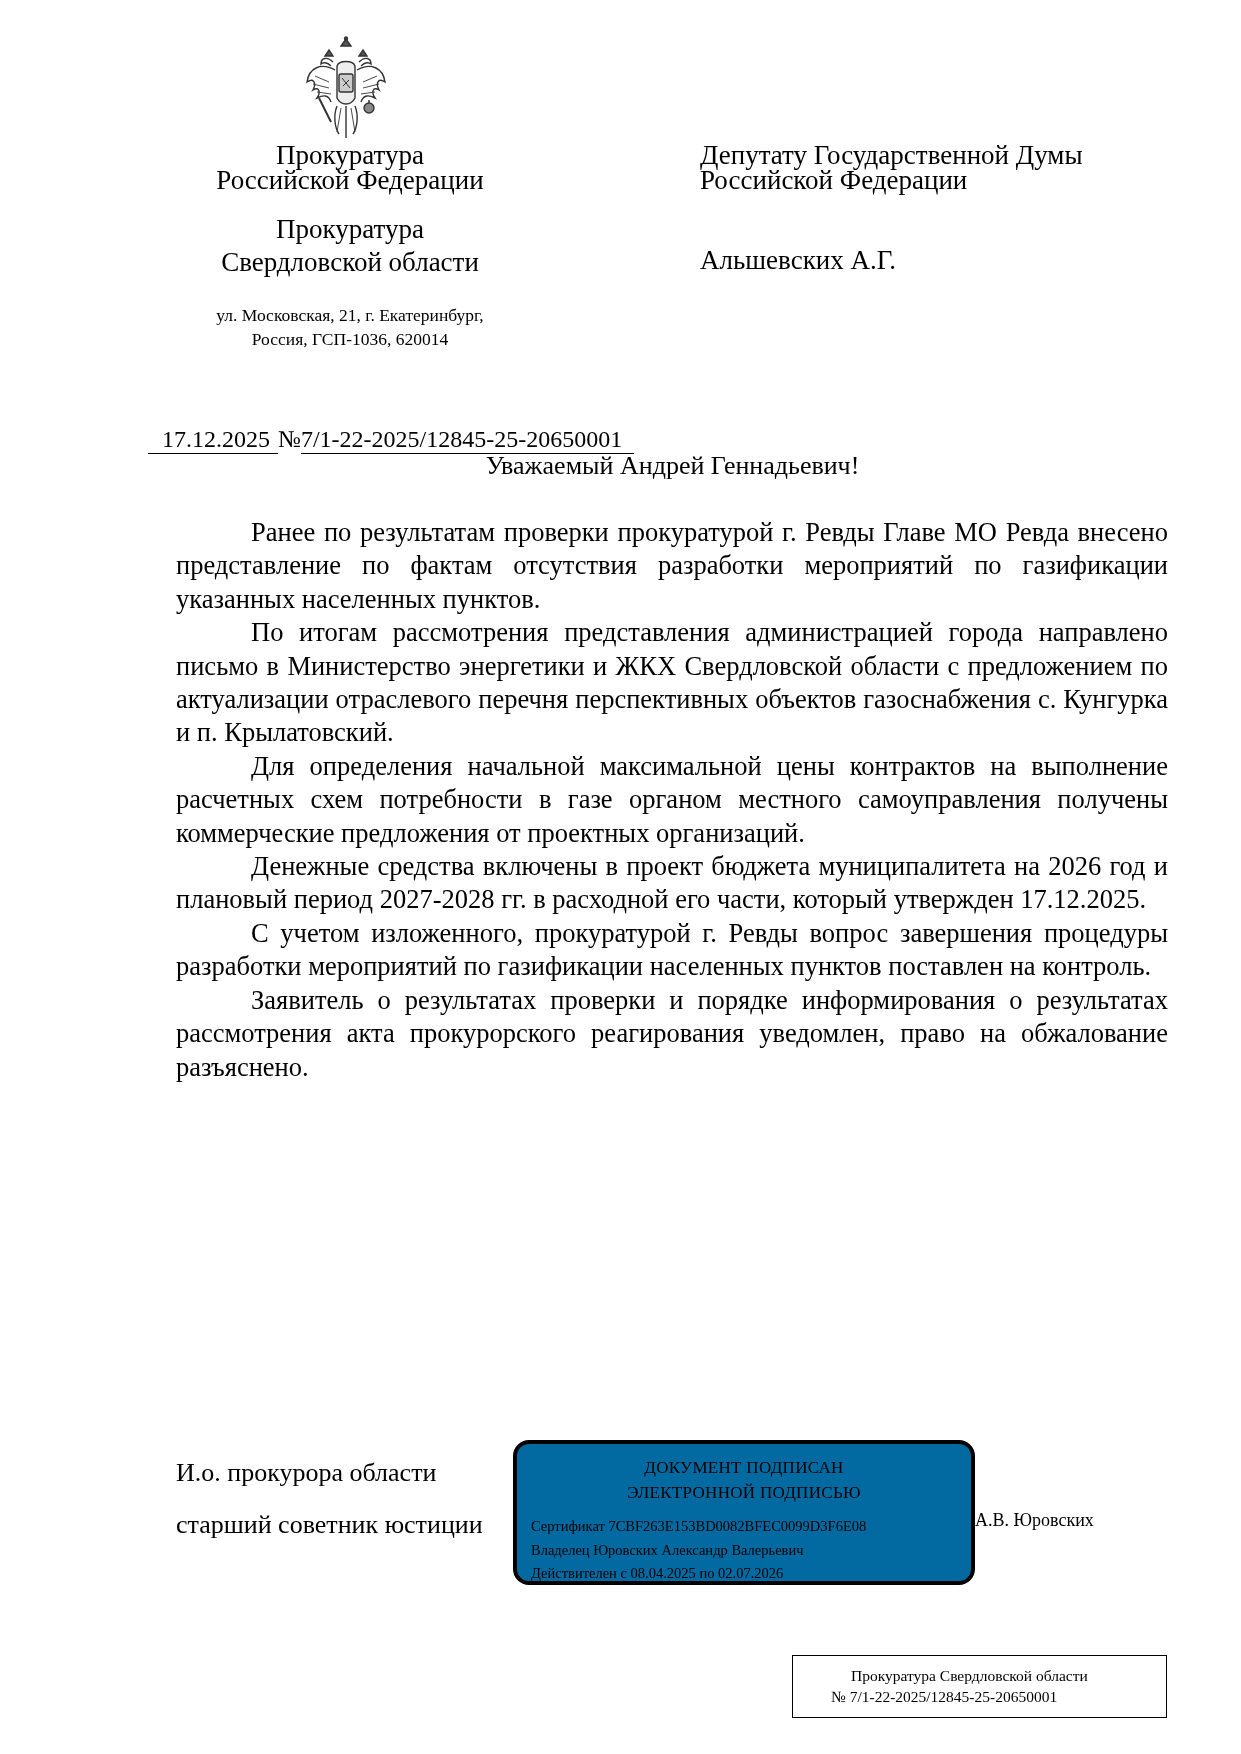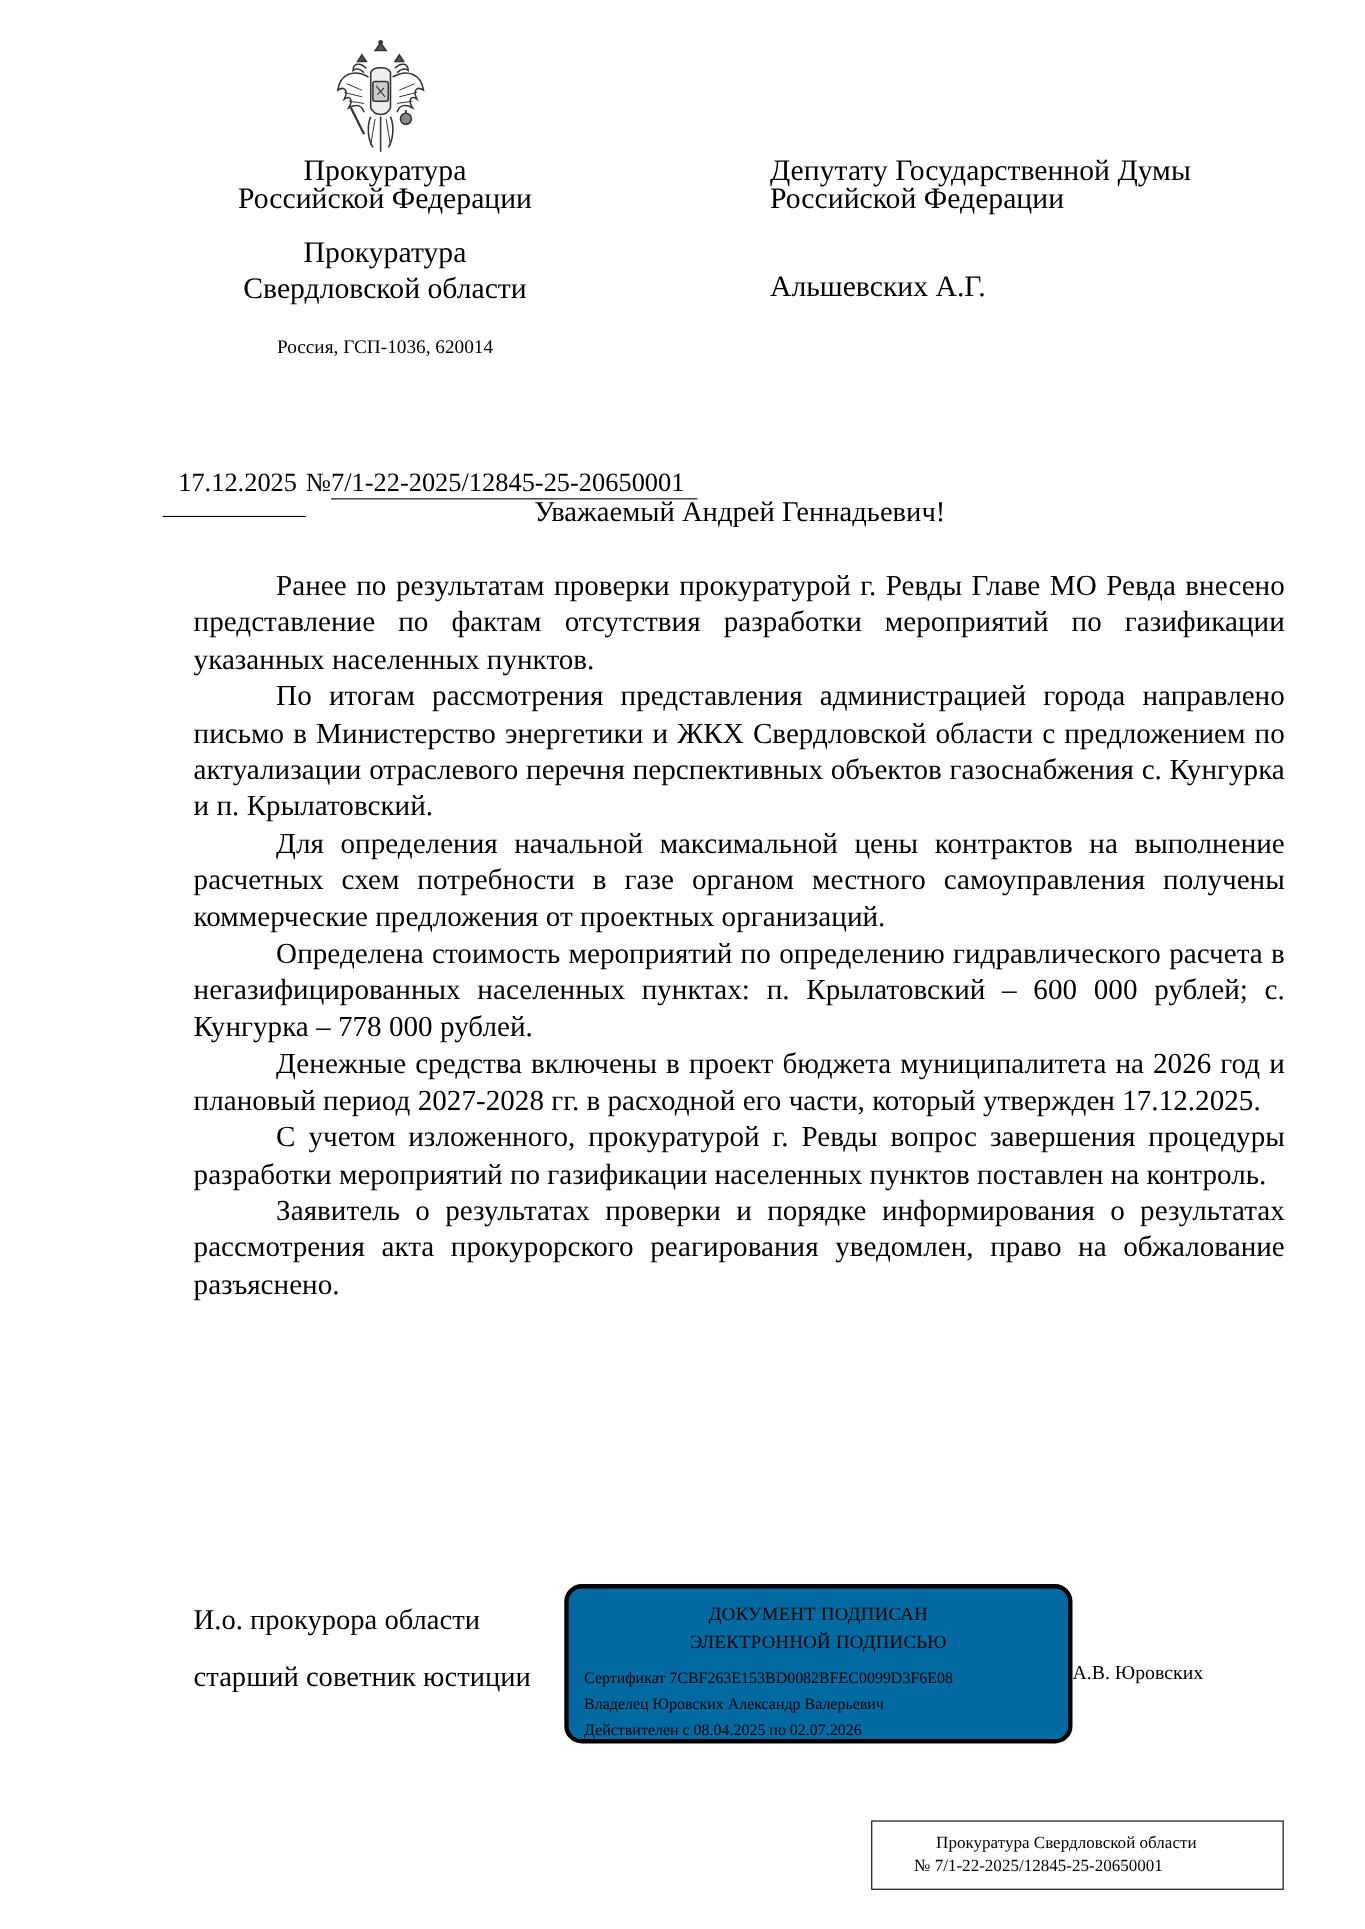--- a/index.html
+++ b/index.html
@@ -15,21 +15,21 @@
   .org1 { top: 143px; font-size: 27px; line-height: 25px; }
   .org2 { top: 213px; font-size: 27px; line-height: 33px; }
   .address { top: 303px; font-size: 17.5px; line-height: 24px; left: 150px; width: 400px; text-align: center; }
 
   
   .recipient { left: 700px; top: 143px; font-size: 27px; line-height: 25px; }
   .recipient-name { left: 700px; top: 245px; font-size: 27px; }
 
   
   .ref { top: 425px; left: 148px; font-size: 24px; line-height: 28px; }
-  .ref .date { display: inline-block; border-bottom: 1.5px solid #000; padding: 0 8px 16px 14px; }
+  .ref .date { display: inline-block; border-bottom: 1.5px solid #000; padding: 0 8px 0 14px; }
   .ref .num-sign { display: inline-block; }
   .ref .num { display: inline-block; border-bottom: 1.5px solid #000; padding-right: 12px; }
 
   .salutation { top: 451px; left: 0; width: 1241px; text-align: center; font-size: 26px; padding-left: 104px; box-sizing: border-box; }
 
   
   .body-text {
     left: 176px; top: 516px; width: 992px;
     font-size: 26.5px; line-height: 33.4px; text-align: justify;
   }
@@ -100,40 +100,40 @@
 
 <div class="abs org-block org1">
   <div>Прокуратура</div>
   <div>Российской Федерации</div>
 </div>
 <div class="abs org-block org2">
   <div>Прокуратура</div>
   <div>Свердловской области</div>
 </div>
 <div class="abs address">
+  <div>ул. Московская, 21, г. Екатеринбург,</div>
   <div>Россия, ГСП-1036, 620014</div>
 </div>
 
 <div class="abs recipient">
   <div>Депутату Государственной Думы</div>
   <div>Российской Федерации</div>
 </div>
 <div class="abs recipient-name">Альшевских А.Г.</div>
 
 <div class="abs ref">
   <span class="date">17.12.2025</span><span class="num-sign">№</span><span class="num">7/1-22-2025/12845-25-20650001</span>
 </div>
 
 <div class="abs salutation">Уважаемый Андрей Геннадьевич!</div>
 
 <div class="abs body-text">
   <p>Ранее по результатам проверки прокуратурой г. Ревды Главе МО Ревда внесено представление по фактам отсутствия разработки мероприятий по газификации указанных населенных пунктов.</p>
   <p>По итогам рассмотрения представления администрацией города направлено письмо в Министерство энергетики и ЖКХ Свердловской области с предложением по актуализации отраслевого перечня перспективных объектов газоснабжения с. Кунгурка и п. Крылатовский.</p>
   <p>Для определения начальной максимальной цены контрактов на выполнение расчетных схем потребности в газе органом местного самоуправления получены коммерческие предложения от проектных организаций.</p>
-  <p>Определена стоимость мероприятий по определению гидравлического расчета в негазифицированных населенных пунктах: п. Крылатовский – 600 000 рублей; с. Кунгурка – 778 000 рублей.</p>
   <p>Денежные средства включены в проект бюджета муниципалитета на 2026 год и плановый период 2027-2028 гг. в расходной его части, который утвержден 17.12.2025.</p>
   <p>С учетом изложенного, прокуратурой г. Ревды вопрос завершения процедуры разработки мероприятий по газификации населенных пунктов поставлен на контроль.</p>
   <p>Заявитель о результатах проверки  и порядке информирования о результатах рассмотрения акта прокурорского реагирования уведомлен, право на обжалование разъяснено.</p>
 </div>
 
 <div class="abs sig-title">И.о. прокурора области</div>
 <div class="abs sig-rank">старший советник юстиции</div>
 <div class="abs sig-name">А.В. Юровских</div>
 
 <div class="abs stamp">

